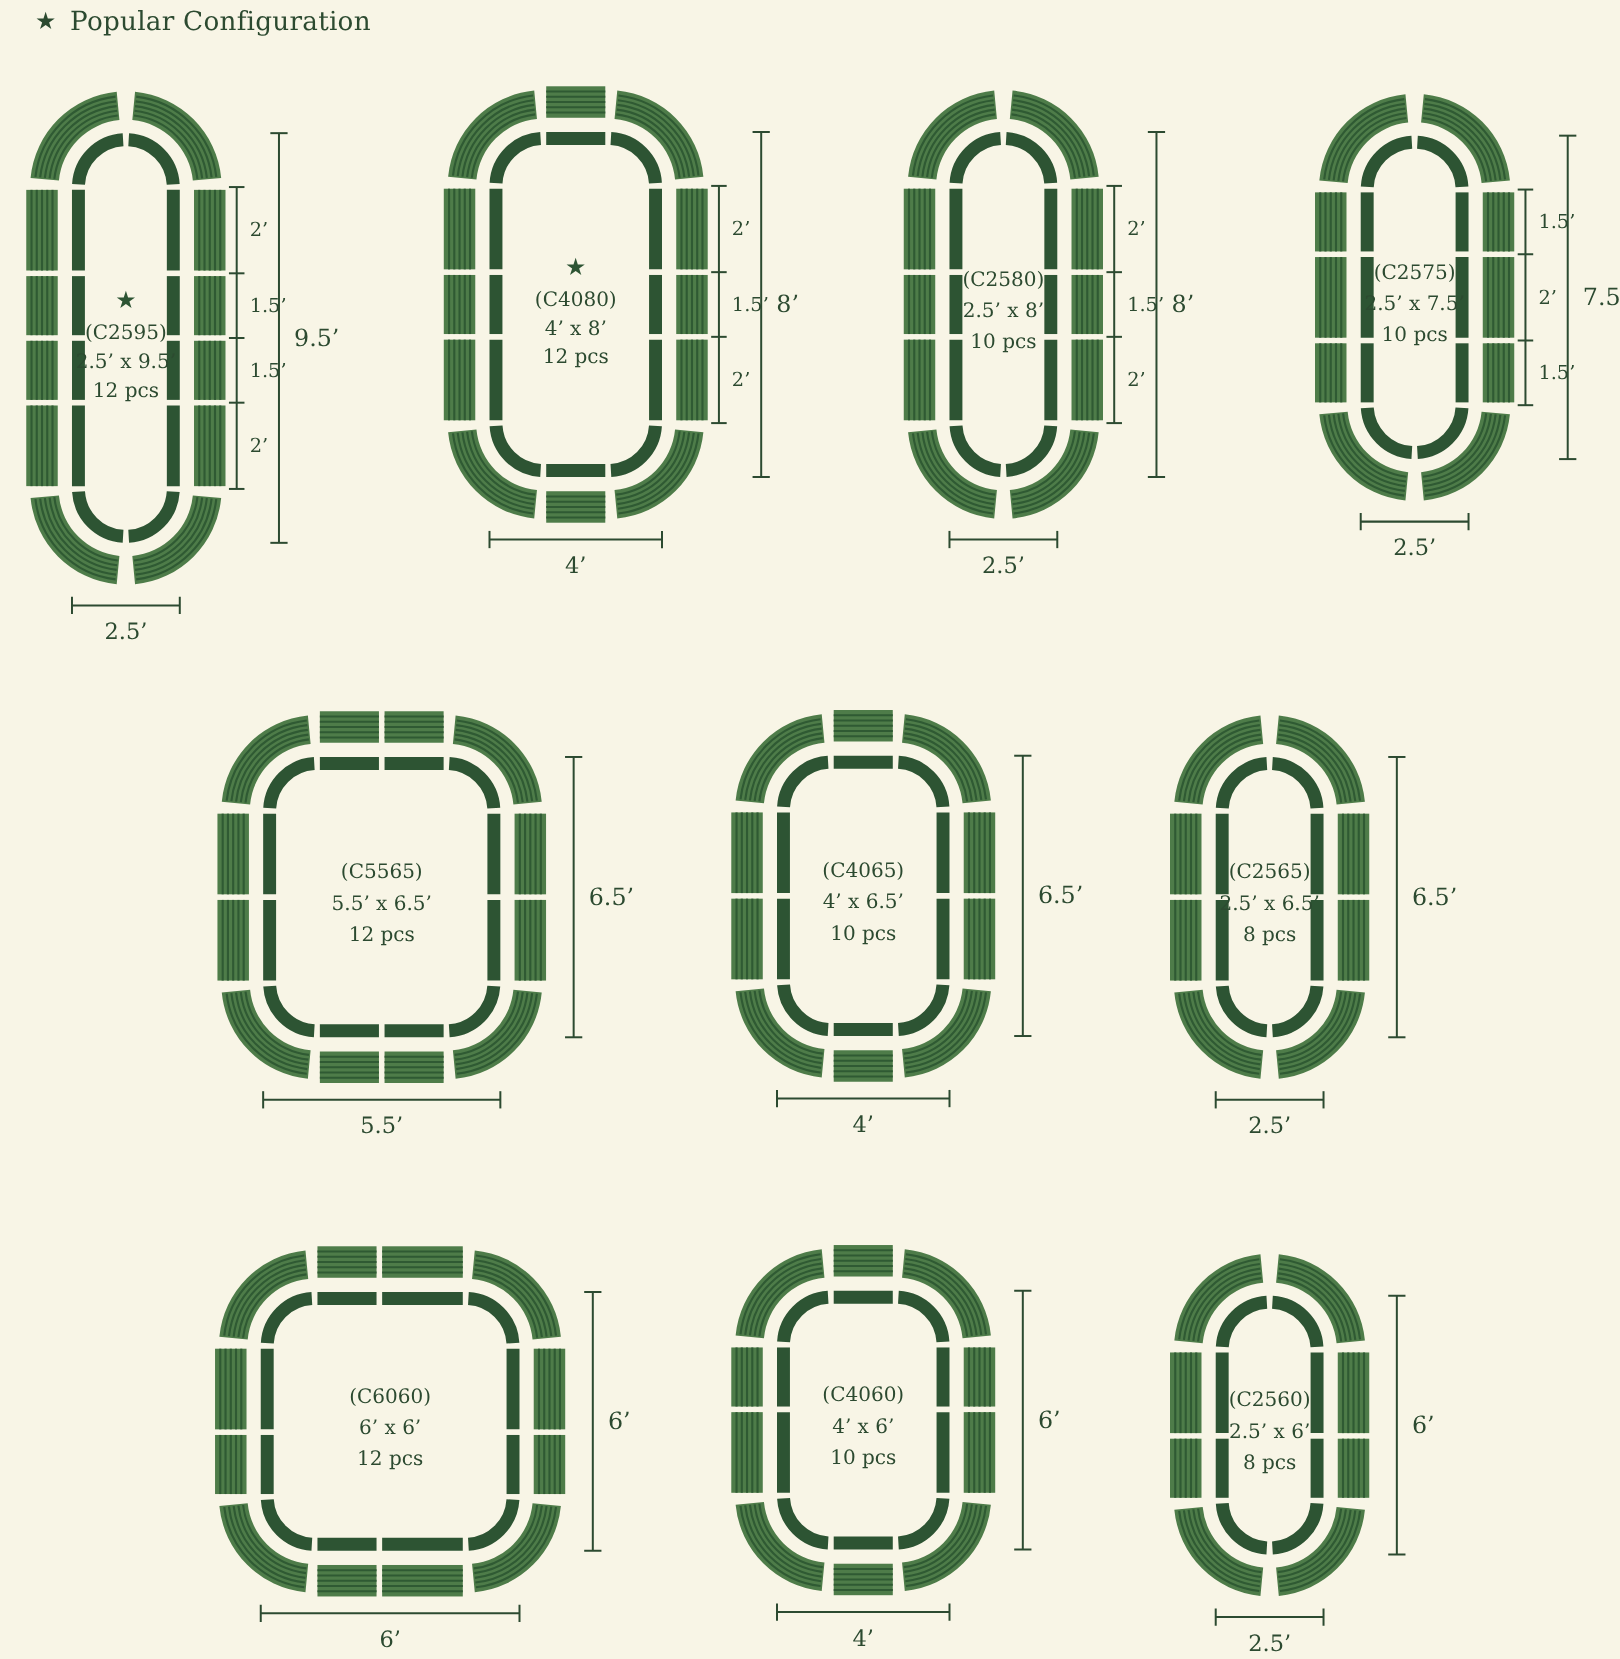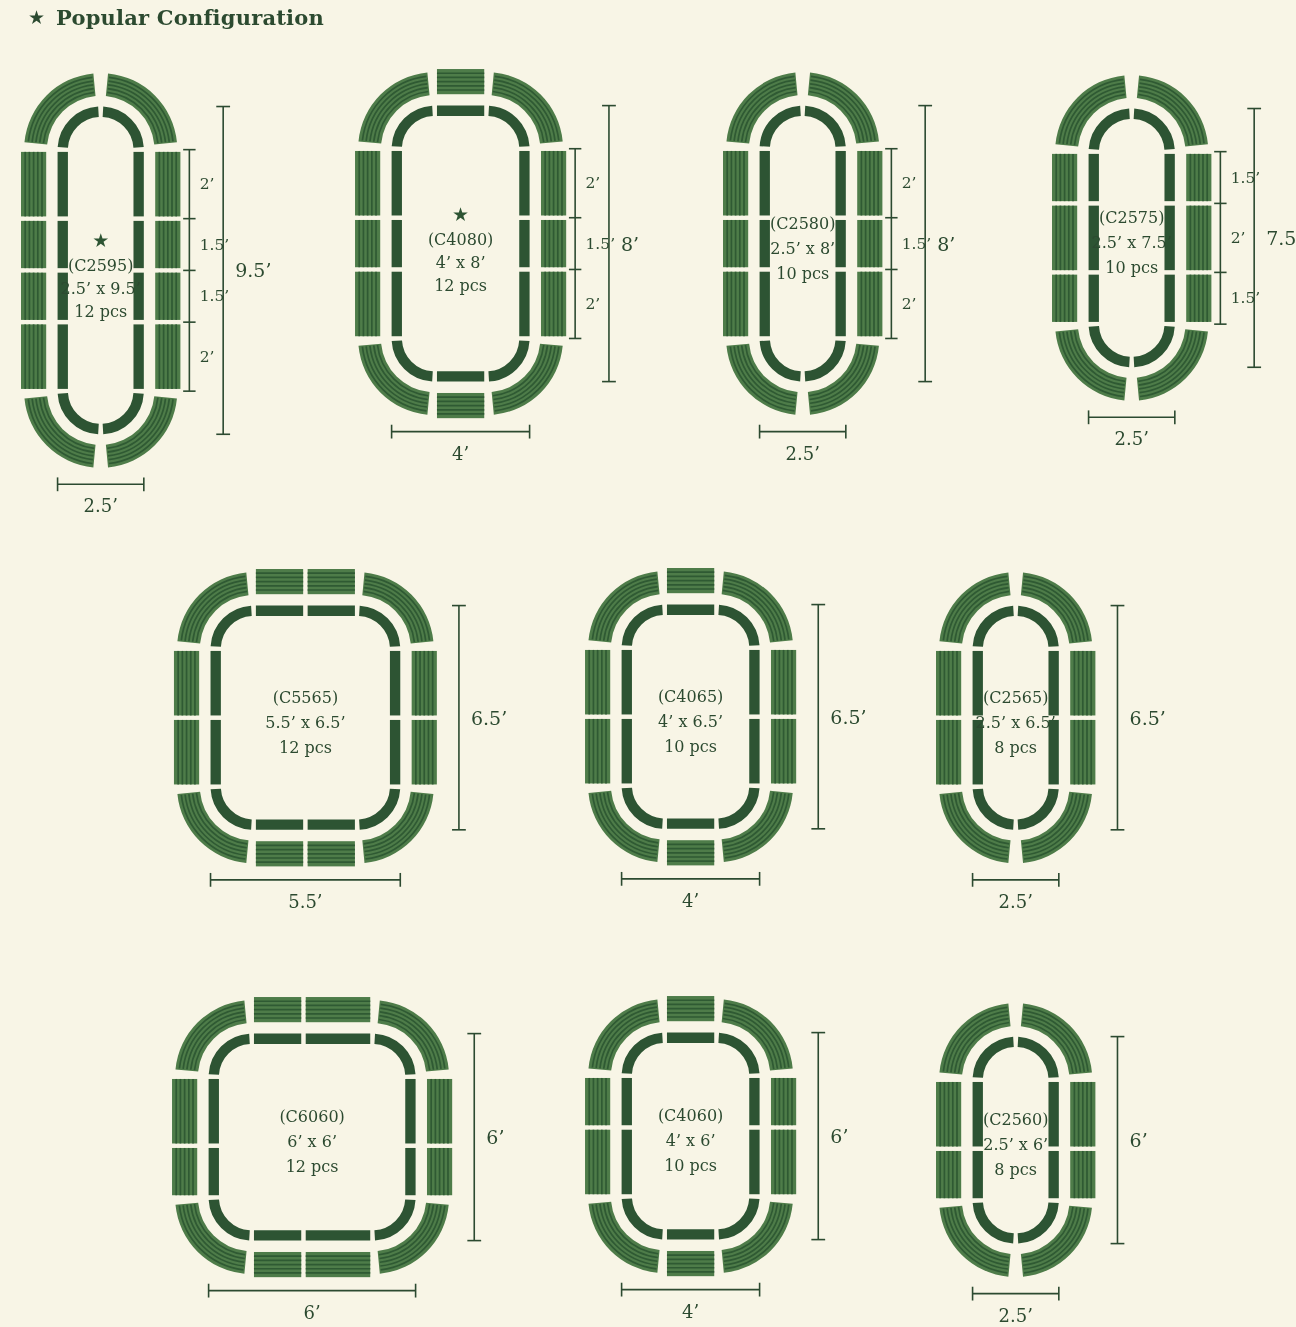--- a/index.html
+++ b/index.html
@@ -1,21 +1,21 @@
 <!DOCTYPE html>
 <html><head>
 <meta charset="utf-8">
 <style>
   html,body{margin:0;padding:0;}
   body{width:1296px;height:1327px;background:#f8f5e6;overflow:hidden;position:relative;
        font-family:"DejaVu Serif",serif;}
   #page{position:absolute;inset:0;}
   .header{position:absolute;left:28px;top:5px;display:flex;align-items:center;gap:11px;color:#2c4a30;}
   .header .star{font-size:19px;line-height:1;}
-  .header .label{font-size:21px;font-weight:700;letter-spacing:.2px;}
+  .header .label{font-size:21px;font-weight:400;letter-spacing:.2px;}
   svg{position:absolute;overflow:visible;}
   svg text{font-family:"DejaVu Serif",serif;fill:#2c4a30;}
   .t-code{font-size:16px;}
   .t-star{font-size:19px;fill:#2d5433;}
   .t-dim{font-size:19px;}
   .t-tick{font-size:15.5px;}
   .t-width{font-size:18px;}
 </style>
 </head>
 <body>

